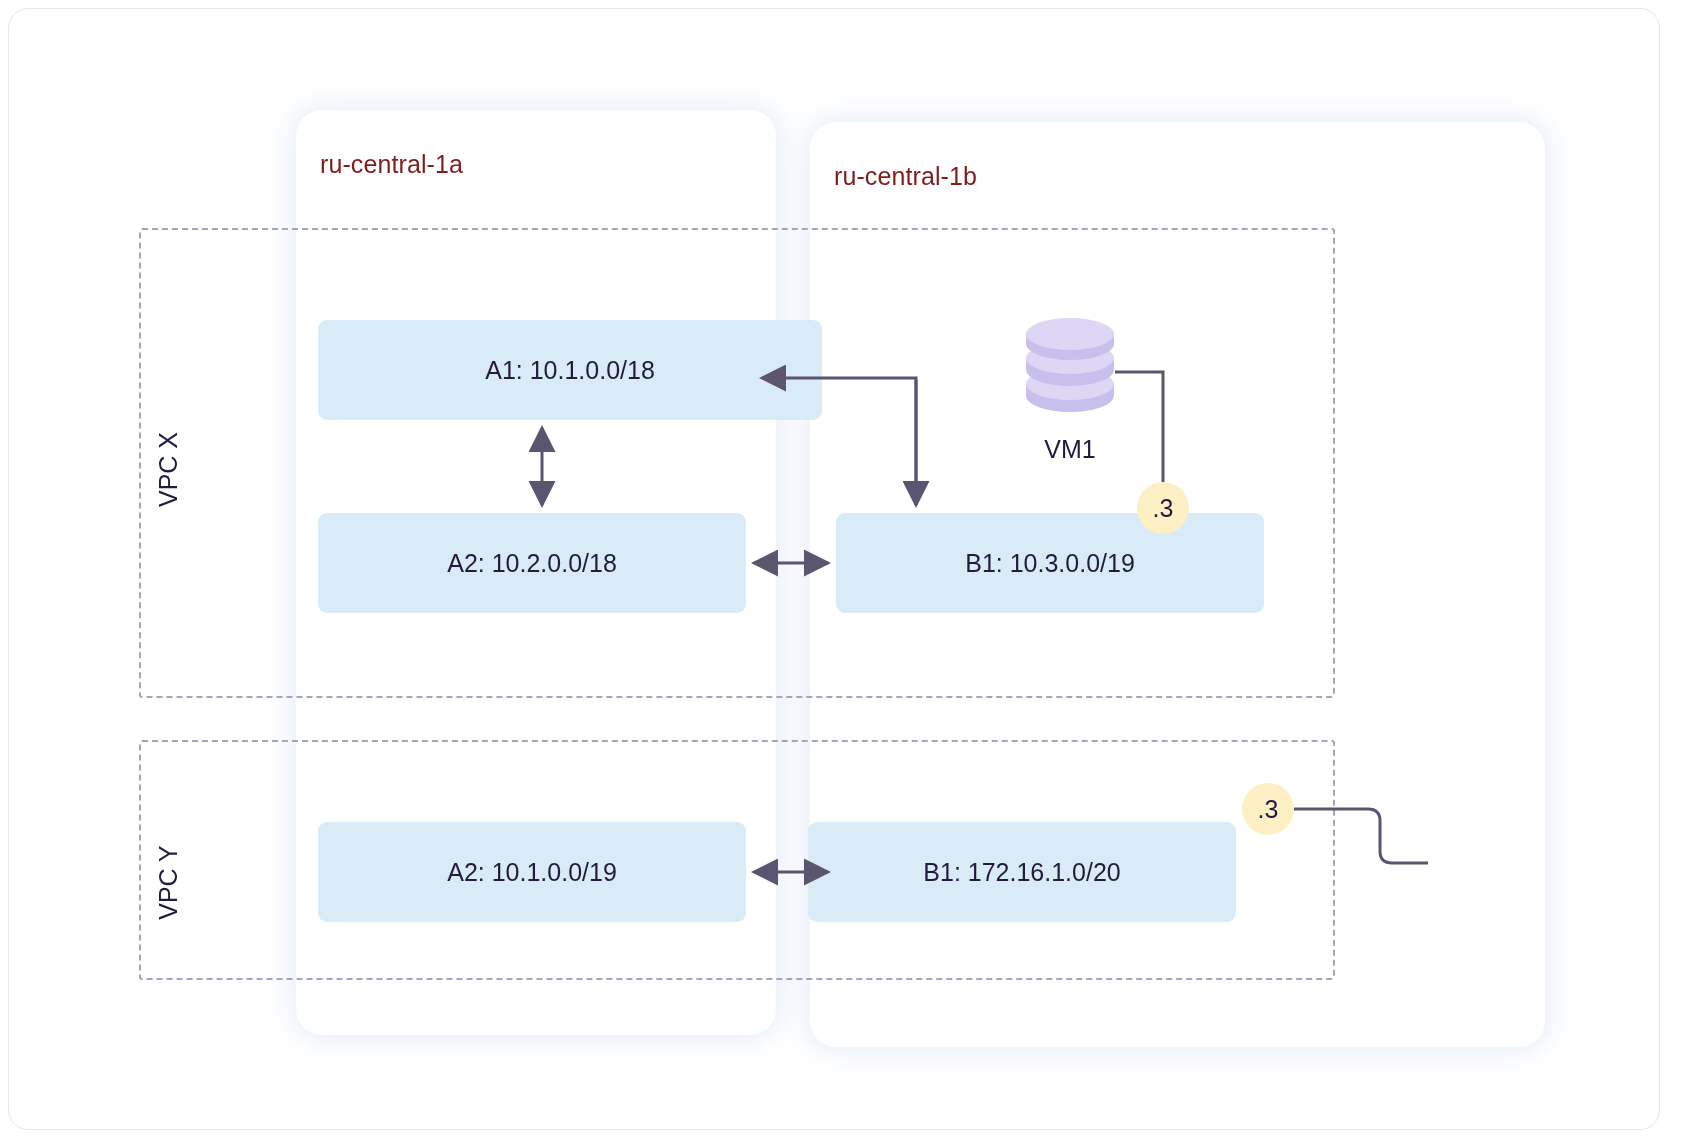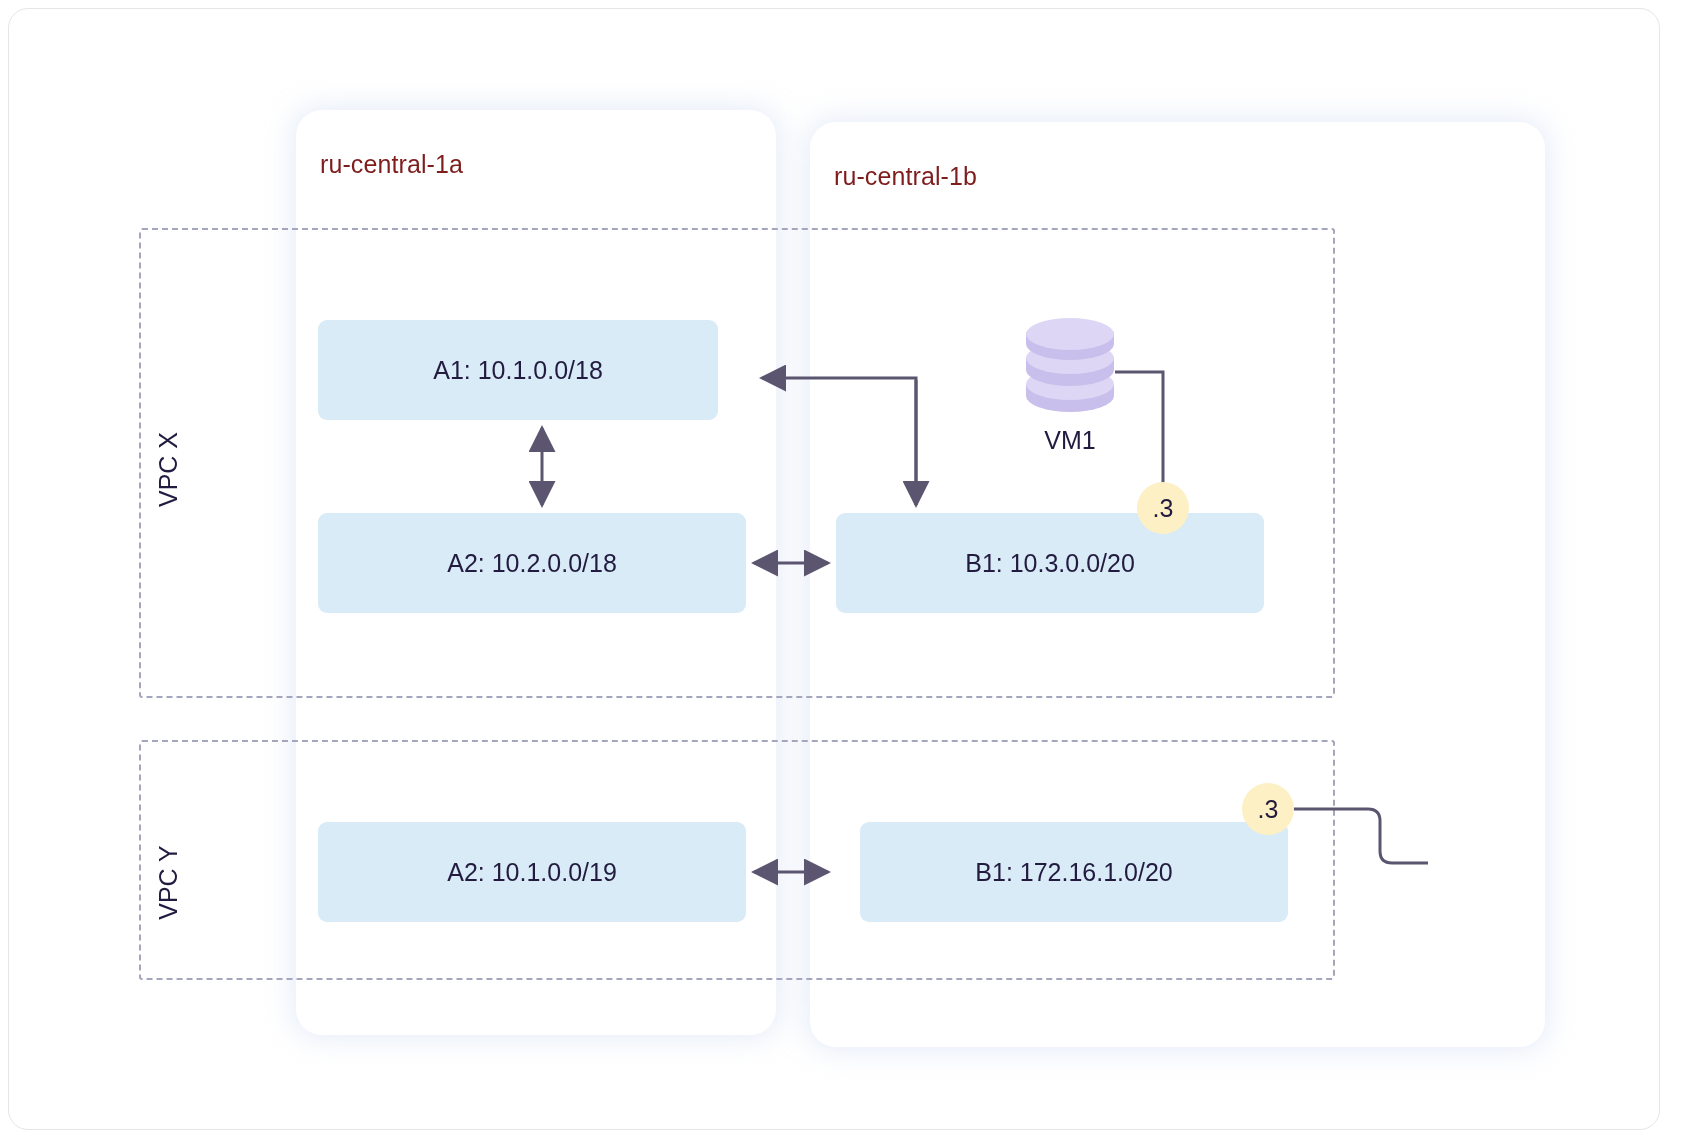--- a/index.html
+++ b/index.html
@@ -78,45 +78,45 @@
     position: absolute;
     background: #d8ebf7;
     border-radius: 9px;
     display: flex;
     align-items: center;
     justify-content: center;
     font-size: 25px;
     color: #221b3f;
     box-sizing: border-box;
   }
-  #subnet-a1 { left: 318px; top: 320px; width: 400px; height: 100px; }
+  #subnet-a1 { left: 318px; top: 320px; width: 504px; height: 100px; }
   #subnet-a2 { left: 318px; top: 513px; width: 428px; height: 100px; }
   #subnet-b1-x { left: 836px; top: 513px; width: 428px; height: 100px; }
   #subnet-a2-y { left: 318px; top: 822px; width: 428px; height: 100px; }
-  #subnet-b1-y { left: 860px; top: 822px; width: 428px; height: 100px; }
+  #subnet-b1-y { left: 808px; top: 822px; width: 428px; height: 100px; }
 
   
   #wires {
     position: absolute;
     left: 0; top: 0;
     width: 1686px;
     height: 1146px;
     pointer-events: none;
   }
 
   
   .vm {
     position: absolute;
     width: 108px;
     text-align: center;
   }
   #vm1 { left: 1016px; top: 318px; }
   #vm2 { left: 1400px; top: 797px; }
   .vm-label {
-    margin-top: 0;
+    margin-top: 9px;
     font-size: 25px;
     color: #221b3f;
     white-space: nowrap;
   }
 
   
   .ip-badge {
     position: absolute;
     width: 52px;
     height: 52px;
@@ -146,21 +146,21 @@
   </div>
 
   <div class="vpc-box" id="vpc-x"></div>
   <div class="vpc-box" id="vpc-y"></div>
 
   <div class="vpc-label" id="vpc-x-label">VPC X</div>
   <div class="vpc-label" id="vpc-y-label">VPC Y</div>
 
   <div class="subnet" id="subnet-a1">A1: 10.1.0.0/18</div>
   <div class="subnet" id="subnet-a2">A2: 10.2.0.0/18</div>
-  <div class="subnet" id="subnet-b1-x">B1: 10.3.0.0/20</div>
+  <div class="subnet" id="subnet-b1-x">B1: 10.3.0.0/19</div>
   <div class="subnet" id="subnet-a2-y">A2: 10.1.0.0/19</div>
   <div class="subnet" id="subnet-b1-y">B1: 172.16.1.0/20</div>
 
   <svg id="wires" viewBox="0 0 1686 1146">
     <defs>
       <marker id="arrowEnd" markerWidth="9" markerHeight="9" refX="8" refY="4.5" orient="auto" markerUnits="strokeWidth">
         <path d="M0,0 L9,4.5 L0,9 z" fill="#5b5570"></path>
       </marker>
       <marker id="arrowStart" markerWidth="9" markerHeight="9" refX="1" refY="4.5" orient="auto" markerUnits="strokeWidth">
         <path d="M9,0 L0,4.5 L9,9 z" fill="#5b5570"></path>

